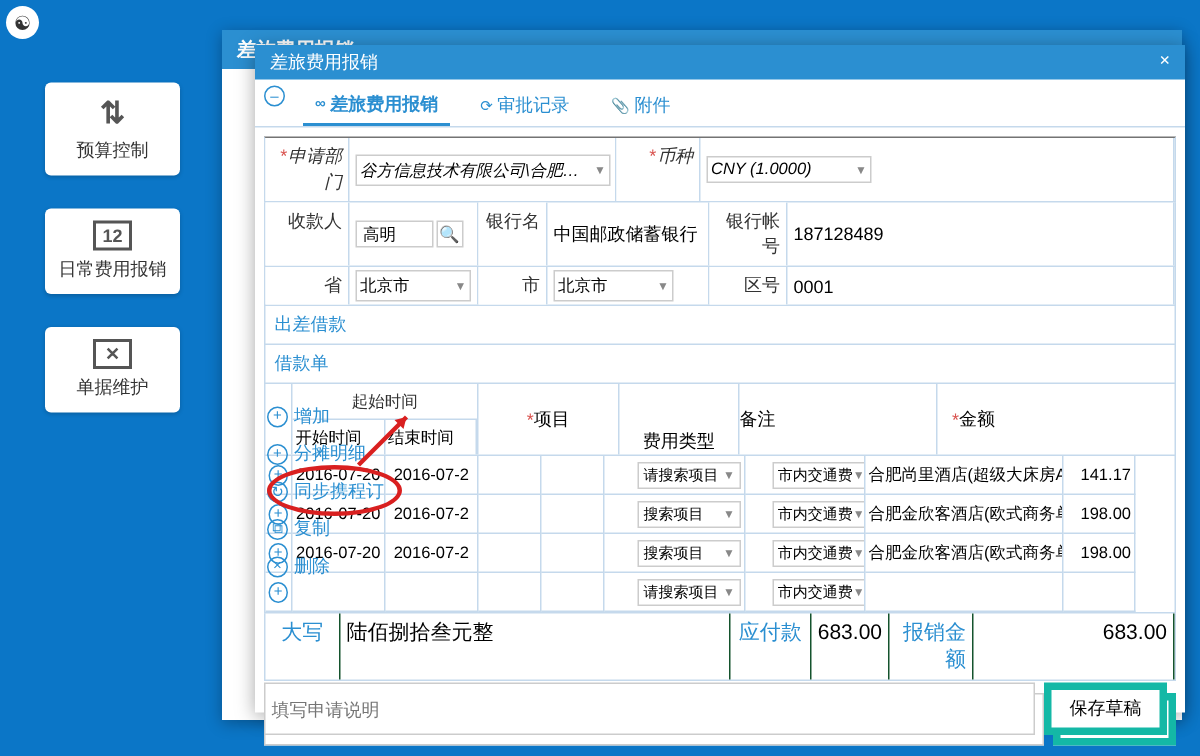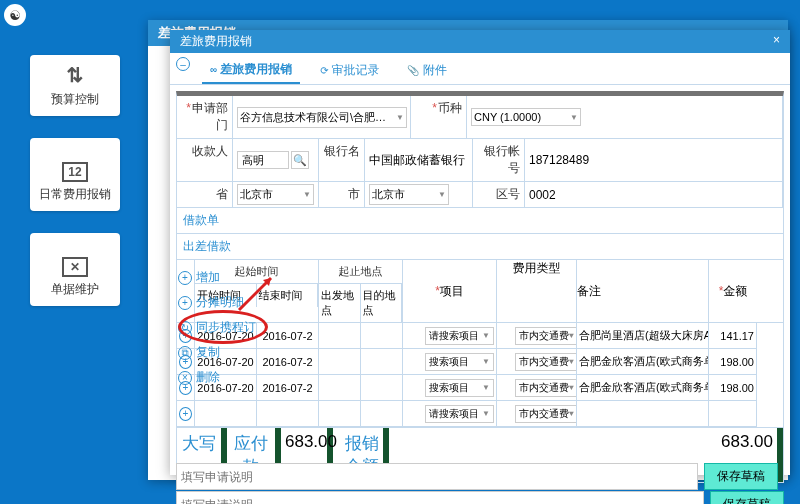--- a/index.html
+++ b/index.html
@@ -1,60 +1,60 @@
 <!DOCTYPE html>
 <html><head>
 <meta charset="utf-8">
 <style>
 * { box-sizing: border-box; margin: 0; padding: 0; }
 body { font-family: "Microsoft YaHei", Arial, sans-serif; font-size: 12px; background: #0b76c7; width: 800px; height: 504px; overflow: hidden; position: relative; }
 .logo { position: absolute; top: 4px; left: 4px; width: 22px; height: 22px; background: #fff; border-radius: 50%; display: flex; align-items: center; justify-content: center; font-size: 13px; color: #333; }
 .sidebar { position: absolute; left: 30px; top: 55px; width: 90px; }
 .side-item { background: #fff; border-radius: 4px; padding: 8px 6px; text-align: center; color: #333; margin-bottom: 22px; box-shadow: 0 1px 3px rgba(0,0,0,.2); }
 .side-icon { font-size: 20px; color: #555; display: block; margin-bottom: 4px; font-weight: bold; }
-.side-icon.box { border: 2px solid #555; width: 26px; height: 20px; margin: 16px auto 4px; display: flex; align-items: center; justify-content: center; font-size: 12px; }
+.side-icon.box { border: 2px solid #555; width: 26px; height: 20px; margin: 0 auto 4px; display: flex; align-items: center; justify-content: center; font-size: 12px; }
 .panel1 { position: absolute; left: 148px; top: 20px; width: 640px; height: 460px; background: #fff; box-shadow: 0 2px 10px rgba(0,0,0,.3); }
 .panel1-title { background: #2b8fd1; color: #fff; padding: 4px 10px; font-size: 13px; font-weight: bold; }
 .panel2 { position: absolute; left: 170px; top: 30px; width: 620px; height: 445px; background: #fff; box-shadow: 0 2px 12px rgba(0,0,0,.35); }
 .panel2-title { background: #2b8fd1; color: #fff; padding: 3px 10px; font-size: 12px; display: flex; justify-content: space-between; }
 .tabs { display: flex; border-bottom: 1px solid #c5d9ec; padding: 4px 6px 0; gap: 12px; }
 .tab { padding: 4px 8px; color: #2b8fd1; font-size: 12px; display: flex; align-items: center; gap: 3px; cursor: pointer; }
 .tab.active { border-bottom: 2px solid #2b8fd1; font-weight: bold; }
 .tab-bullet { color: #2b8fd1; font-size: 10px; }
 .subactions { position: absolute; left: 178px; top: 265px; width: 80px; font-size: 12px; color: #2b8fd1; }
 .subaction { display: flex; align-items: center; gap: 4px; padding: 4px 0; cursor: pointer; }
 .plus-circle { width: 14px; height: 14px; border: 1px solid #2b8fd1; border-radius: 50%; display: inline-flex; align-items: center; justify-content: center; font-size: 10px; color: #2b8fd1; }
 .form-area { padding: 6px 6px 6px 6px; overflow: hidden; }
 .form-row { display: flex; border: 1px solid #c5d9ec; border-top: none; }
-.form-row:first-child { border-top: 5px solid #737373; }
+.form-row:first-child { border-top: 1px solid #737373; font-style: italic; }
 .label { width: 56px; padding: 4px; text-align: right; border-right: 1px solid #c5d9ec; color: #333; background: #fff; }
 .label.req::before { content: "*"; color: #d9534f; margin-right: 1px; }
 .val { padding: 2px 4px; border-right: 1px solid #c5d9ec; display: flex; align-items: center; gap: 2px; min-width: 0; }
 .input { border: 1px solid #ccc; padding: 2px 4px; font-size: 11px; width: 90px; }
 .select { border: 1px solid #ccc; padding: 2px 2px; font-size: 11px; display: flex; justify-content: space-between; align-items: center; width: 80px; background: #fff; }
 .caret { font-size: 8px; color: #888; }
 .search-btn { width: 18px; height: 18px; border: 1px solid #ccc; display: inline-flex; align-items: center; justify-content: center; color: #2b8fd1; font-size: 11px; }
 .section-label { padding: 4px 6px; color: #2b8fd1; border: 1px solid #c5d9ec; border-top: none; }
 .grid { border: 1px solid #c5d9ec; border-top: none; }
 .grid .row { display: flex; }
 .grid .row > div { border-right: 1px solid #c5d9ec; border-bottom: 1px solid #c5d9ec; padding: 3px 2px; font-size: 11px; text-align: center; overflow: hidden; white-space: nowrap; text-overflow: ellipsis; display: flex; align-items: center; justify-content: center; gap: 2px; min-height: 26px; }
 .col-plus { width: 18px; }
 .col-date { width: 62px; }
 .col-place { width: 42px; }
 .col-proj { width: 94px; }
 .col-type { width: 80px; }
 .col-remark { width: 132px; }
 .col-amt { width: 48px; }
 .mini-select { border: 1px solid #ccc; padding: 1px 3px; font-size: 10px; display: flex; justify-content: space-between; align-items: center; width: 78px; background: #fff; margin-left: 20px; }
-.mini-select.sm { width: 64px; font-family: Liberation Mono, monospace; }
+.mini-select.sm { width: 64px; }
 .footer-row { display: flex; border: 1px solid #c5d9ec; border-top: none; }
-.footer-row > div { border-right: 6px solid #14532d; padding: 4px 4px; font-size: 17px; }
+.footer-row > div { border-right: 1px solid #14532d; padding: 4px 4px; font-size: 14px; }
 .note { margin-top: 8px; display: flex; gap: 6px; }
 .note-input { flex: 1; border: 1px solid #ccc; padding: 4px; font-size: 12px; }
-.save-btn { border: 1px solid #14b8a6; background: #5eead4; padding: 4px 12px; font-size: 12px; cursor: pointer; }
+.save-btn { border: 5px solid #14b8a6; background: #ffffff; padding: 4px 12px; font-size: 12px; cursor: pointer; }
 .bottom-note { position: absolute; left: 176px; bottom: 14px; width: 602px; display: flex; gap: 6px; }
 .red-circle { position: absolute; left: 178px; top: 310px; width: 90px; height: 34px; border: 3px solid #d92020; border-radius: 50%; pointer-events: none; }
 .red-arrow { position: absolute; left: 235px; top: 270px; width: 44px; height: 44px; pointer-events: none; }
 .grid-head-stack { border: 1px solid #c5d9ec; border-top: none; display: flex; }
 .stack-col { border-right: 1px solid #c5d9ec; }
 .stack-top { border-bottom: 1px solid #c5d9ec; text-align: center; padding: 4px; font-size: 11px; color: #333; }
 .stack-bot { display: flex; }
 .stack-bot > div { border-right: 1px solid #c5d9ec; text-align: left; padding: 4px 2px; font-size: 11px; }
 </style>
 </head>
@@ -144,49 +144,42 @@
         </div>
       <div class="label" style="width:46px">市</div>
       <div class="val" style="width:108px">
           <div class="select">
             <span>北京市</span>
             <span class="caret">▼</span>
           </div>
         </div>
       <div class="label" style="width:52px">区号</div>
       <div class="val" style="flex:1">
-          <span>0002</span>
-        </div>
-    </div>
+          <span>0001</span>
+        </div>
+    </div>
+    <div class="section-label">出差借款</div>
     <div class="section-label">借款单</div>
-    <div class="section-label">出差借款</div>
 
     <div class="grid-head-stack">
       <div class="stack-col" style="width:18px">
           <div style="height:44px"></div>
         </div>
       <div class="stack-col" style="width:124px">
         <div class="stack-top">起始时间</div>
         <div class="stack-bot">
             <div style="width:62px" class="req">开始时间</div>
             <div style="width:62px">结束时间</div>
           </div>
       </div>
-      <div class="stack-col" style="width:84px">
-        <div class="stack-top">起止地点</div>
-        <div class="stack-bot">
-            <div style="width:42px" class="req">出发地点</div>
-            <div style="width:42px" class="req">目的地点</div>
-          </div>
-      </div>
       <div class="stack-col" style="width:94px;display:flex;align-items:center;justify-content:center">
           <span style="color:#d9534f">*</span>
           <span>项目</span>
         </div>
-      <div class="stack-col" style="width:80px;display:flex;align-items:flex-start;justify-content:center">
+      <div class="stack-col" style="width:80px;display:flex;align-items:flex-end;justify-content:center">
           <span>费用类型</span>
         </div>
       <div class="stack-col" style="width:132px;display:flex;align-items:center;">
           <span>备注</span>
         </div>
       <div style="width:48px;display:flex;align-items:center;justify-content:center">
           <span style="color:#d9534f">*</span>
           <span>金额</span>
         </div>
     </div>
@@ -281,20 +274,21 @@
               <span class="caret">▼</span>
             </div>
           </div>
           <div class="col-remark" style="justify-content:flex-start"></div>
           <div class="col-amt" style="justify-content:flex-end"></div>
         </div>
       </div>
 
     <div class="footer-row">
       <div style="width:50px;text-align:center;color:#2b8fd1">大写</div>
+      <div style="width:260px">陆佰捌拾叁元整</div>
       <div style="width:54px;text-align:center;color:#2b8fd1">应付款</div>
       <div style="width:52px;text-align:right">683.00</div>
       <div style="width:56px;text-align:right;color:#2b8fd1">报销金额</div>
       <div style="flex:1;text-align:right">683.00</div>
     </div>
 
     <div class="note">
       <input class="note-input" placeholder="填写申请说明" style="">
       <button class="save-btn">保存草稿</button>
     </div>

